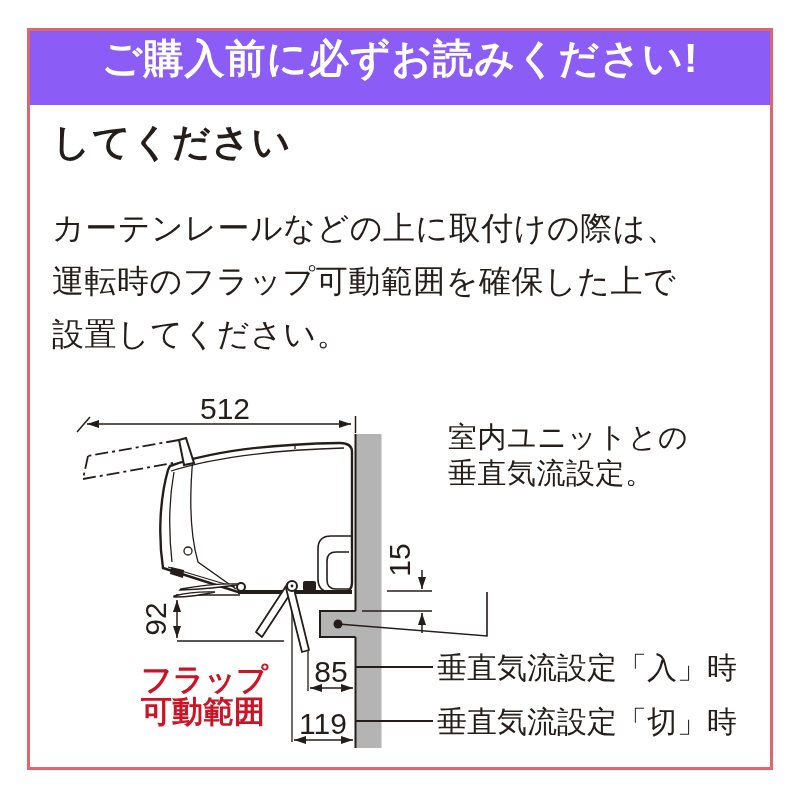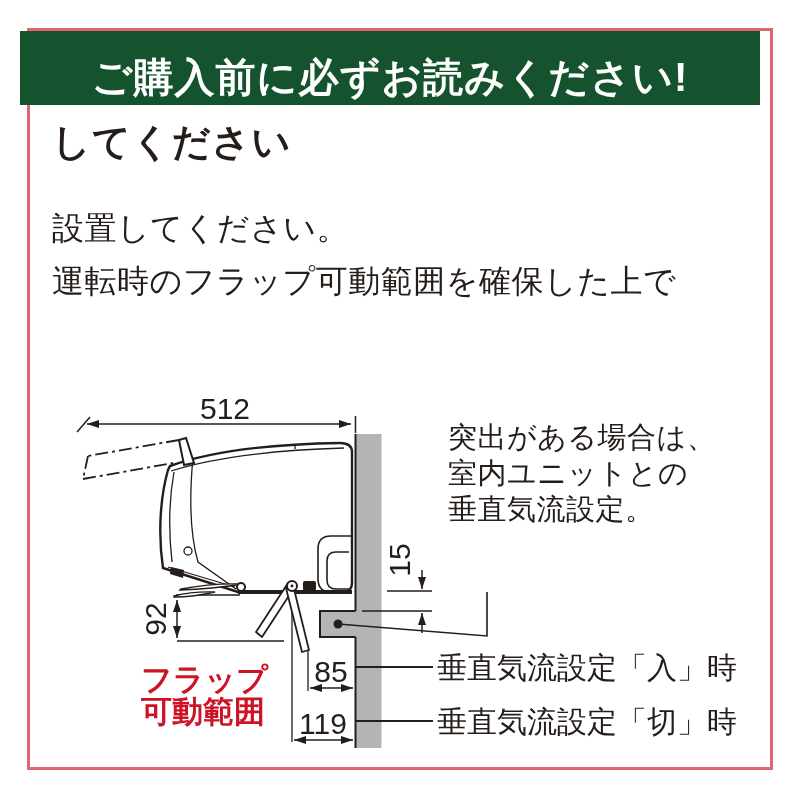--- a/index.html
+++ b/index.html
@@ -5,22 +5,22 @@
   html,body{margin:0;padding:0;background:#ffffff;}
   .page{
     position:relative;width:801px;height:801px;background:#ffffff;overflow:hidden;
     font-family:"Liberation Sans", sans-serif;color:#241d1a;
   }
   .frame{
     position:absolute;left:27px;top:28px;width:746px;height:742px;
     border:3px solid #df6570;box-sizing:border-box;
   }
   .banner{
-    position:absolute;left:20px;top:31px;width:740px;height:74px;
-    background:#14532d;display:flex;align-items:flex-end;justify-content:center;
+    position:absolute;left:30px;top:31px;width:740px;height:74px;
+    background:#8b5cf6;display:flex;align-items:flex-start;justify-content:center;
   }
   .banner-text{
     color:#ffffff;font-size:40px;font-weight:bold;letter-spacing:1px;white-space:nowrap;
   }
   .heading{
     position:absolute;left:52px;top:117px;font-size:38px;font-weight:bold;
     letter-spacing:1px;white-space:nowrap;
   }
   .bodytext{
     position:absolute;left:52px;top:202px;font-size:32px;line-height:53px;
@@ -45,26 +45,26 @@
 
   <div class="frame"></div>
 
   <div class="banner">
     <span class="banner-text">ご購入前に必ずお読みください!</span>
   </div>
 
   <div class="heading">してください</div>
 
   <div class="bodytext">
+    <div>カーテンレールなどの上に取付けの際は、</div>
+    <div>運転時のフラップ可動範囲を確保した上で</div>
     <div>設置してください。</div>
-    <div>運転時のフラップ可動範囲を確保した上で</div>
   </div>
 
   <div class="note">
-    <div>突出がある場合は、</div>
     <div>室内ユニットとの</div>
     <div>垂直気流設定。</div>
   </div>
 
   <svg class="diagram" width="801" height="801" viewBox="0 0 801 801">
     <defs>
       <marker id="arr" markerUnits="userSpaceOnUse" markerWidth="14" markerHeight="12" refX="12" refY="5" orient="auto-start-reverse">
         <path d="M0,1 L12,5 L0,9 Z" fill="#241d1a"></path>
       </marker>
     </defs>

